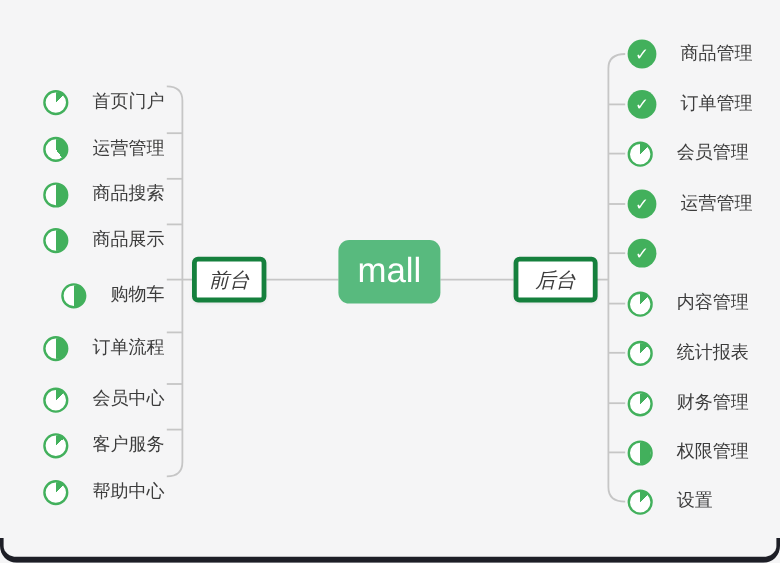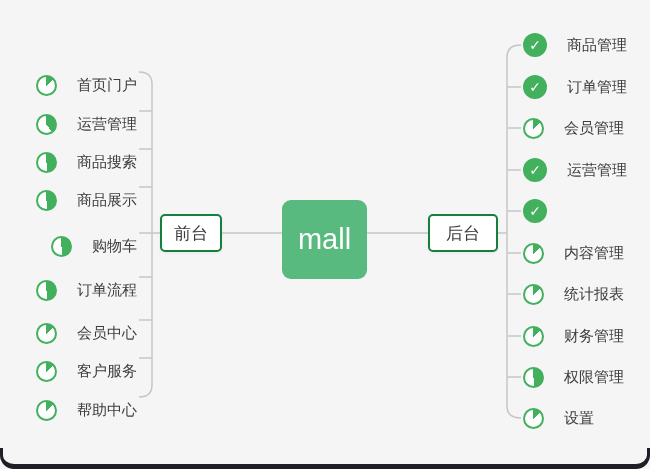--- a/index.html
+++ b/index.html
@@ -35,28 +35,29 @@
     display:flex; align-items:center; justify-content:center;
     font-size:14px; font-weight:bold;
   }
   .icon-check::before { content:"\2713"; }
 
   .node {
     position:absolute; display:flex; align-items:center; justify-content:center;
     box-sizing:border-box; cursor:default;
   }
   .node-branch {
-    background:#ffffff; border:2px solid #15803d; border-radius:5px;
+    background:#ffffff; border:4px solid #15803d; border-radius:5px;
     font-size:17px; color:#3c3c3c;
     box-shadow:0 1px 3px rgba(0,0,0,0.06);
+    font-style:italic;
   }
   #node-front { left:160px; top:214px; width:62px; height:38px; }
   #node-back  { left:428px; top:214px; width:70px; height:38px; }
   #node-root {
-    left:282px; top:200px; width:85px; height:79px;
+    left:282px; top:200px; width:85px; height:53px;
     background:#58ba7e; border-radius:9px;
     color:#ffffff; font-size:29px;
   }
 
   .bottom-frame {
     position:absolute; left:0; right:0; bottom:0; height:16px;
     border:3px solid #1d1e26; border-top:none; border-bottom-width:5px;
     border-radius:0 0 14px 14px;
     pointer-events:none;
   }

